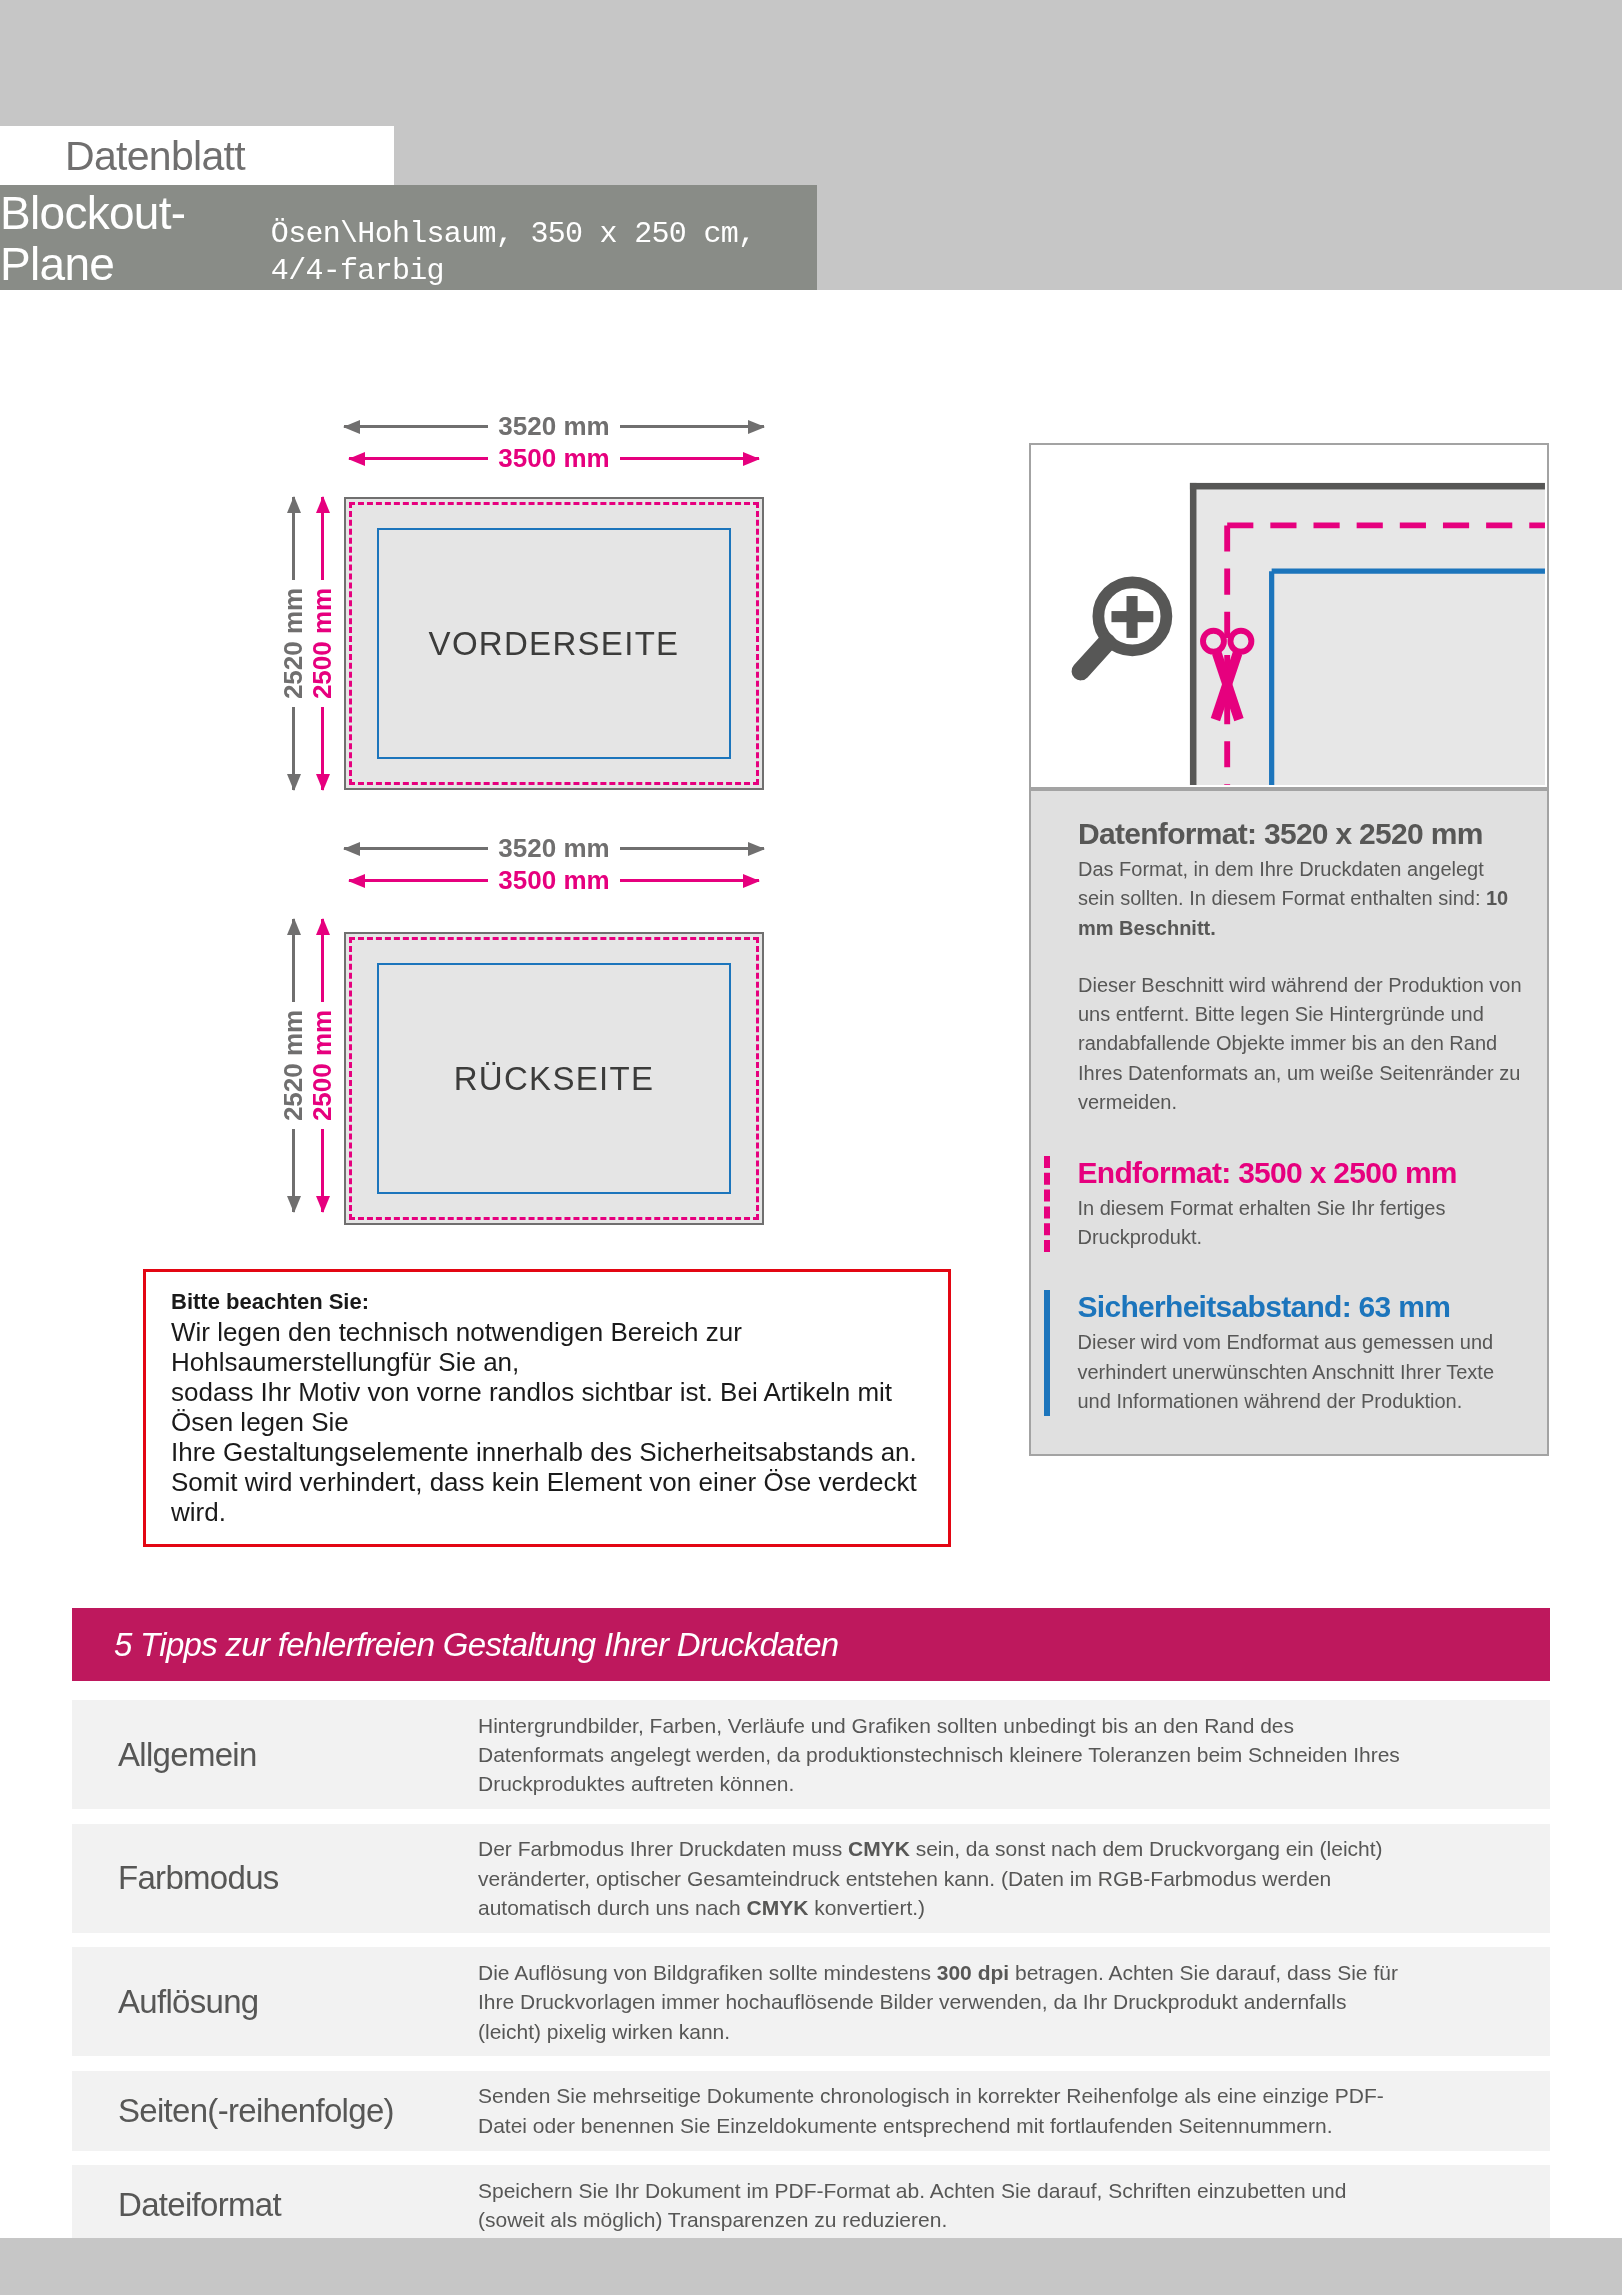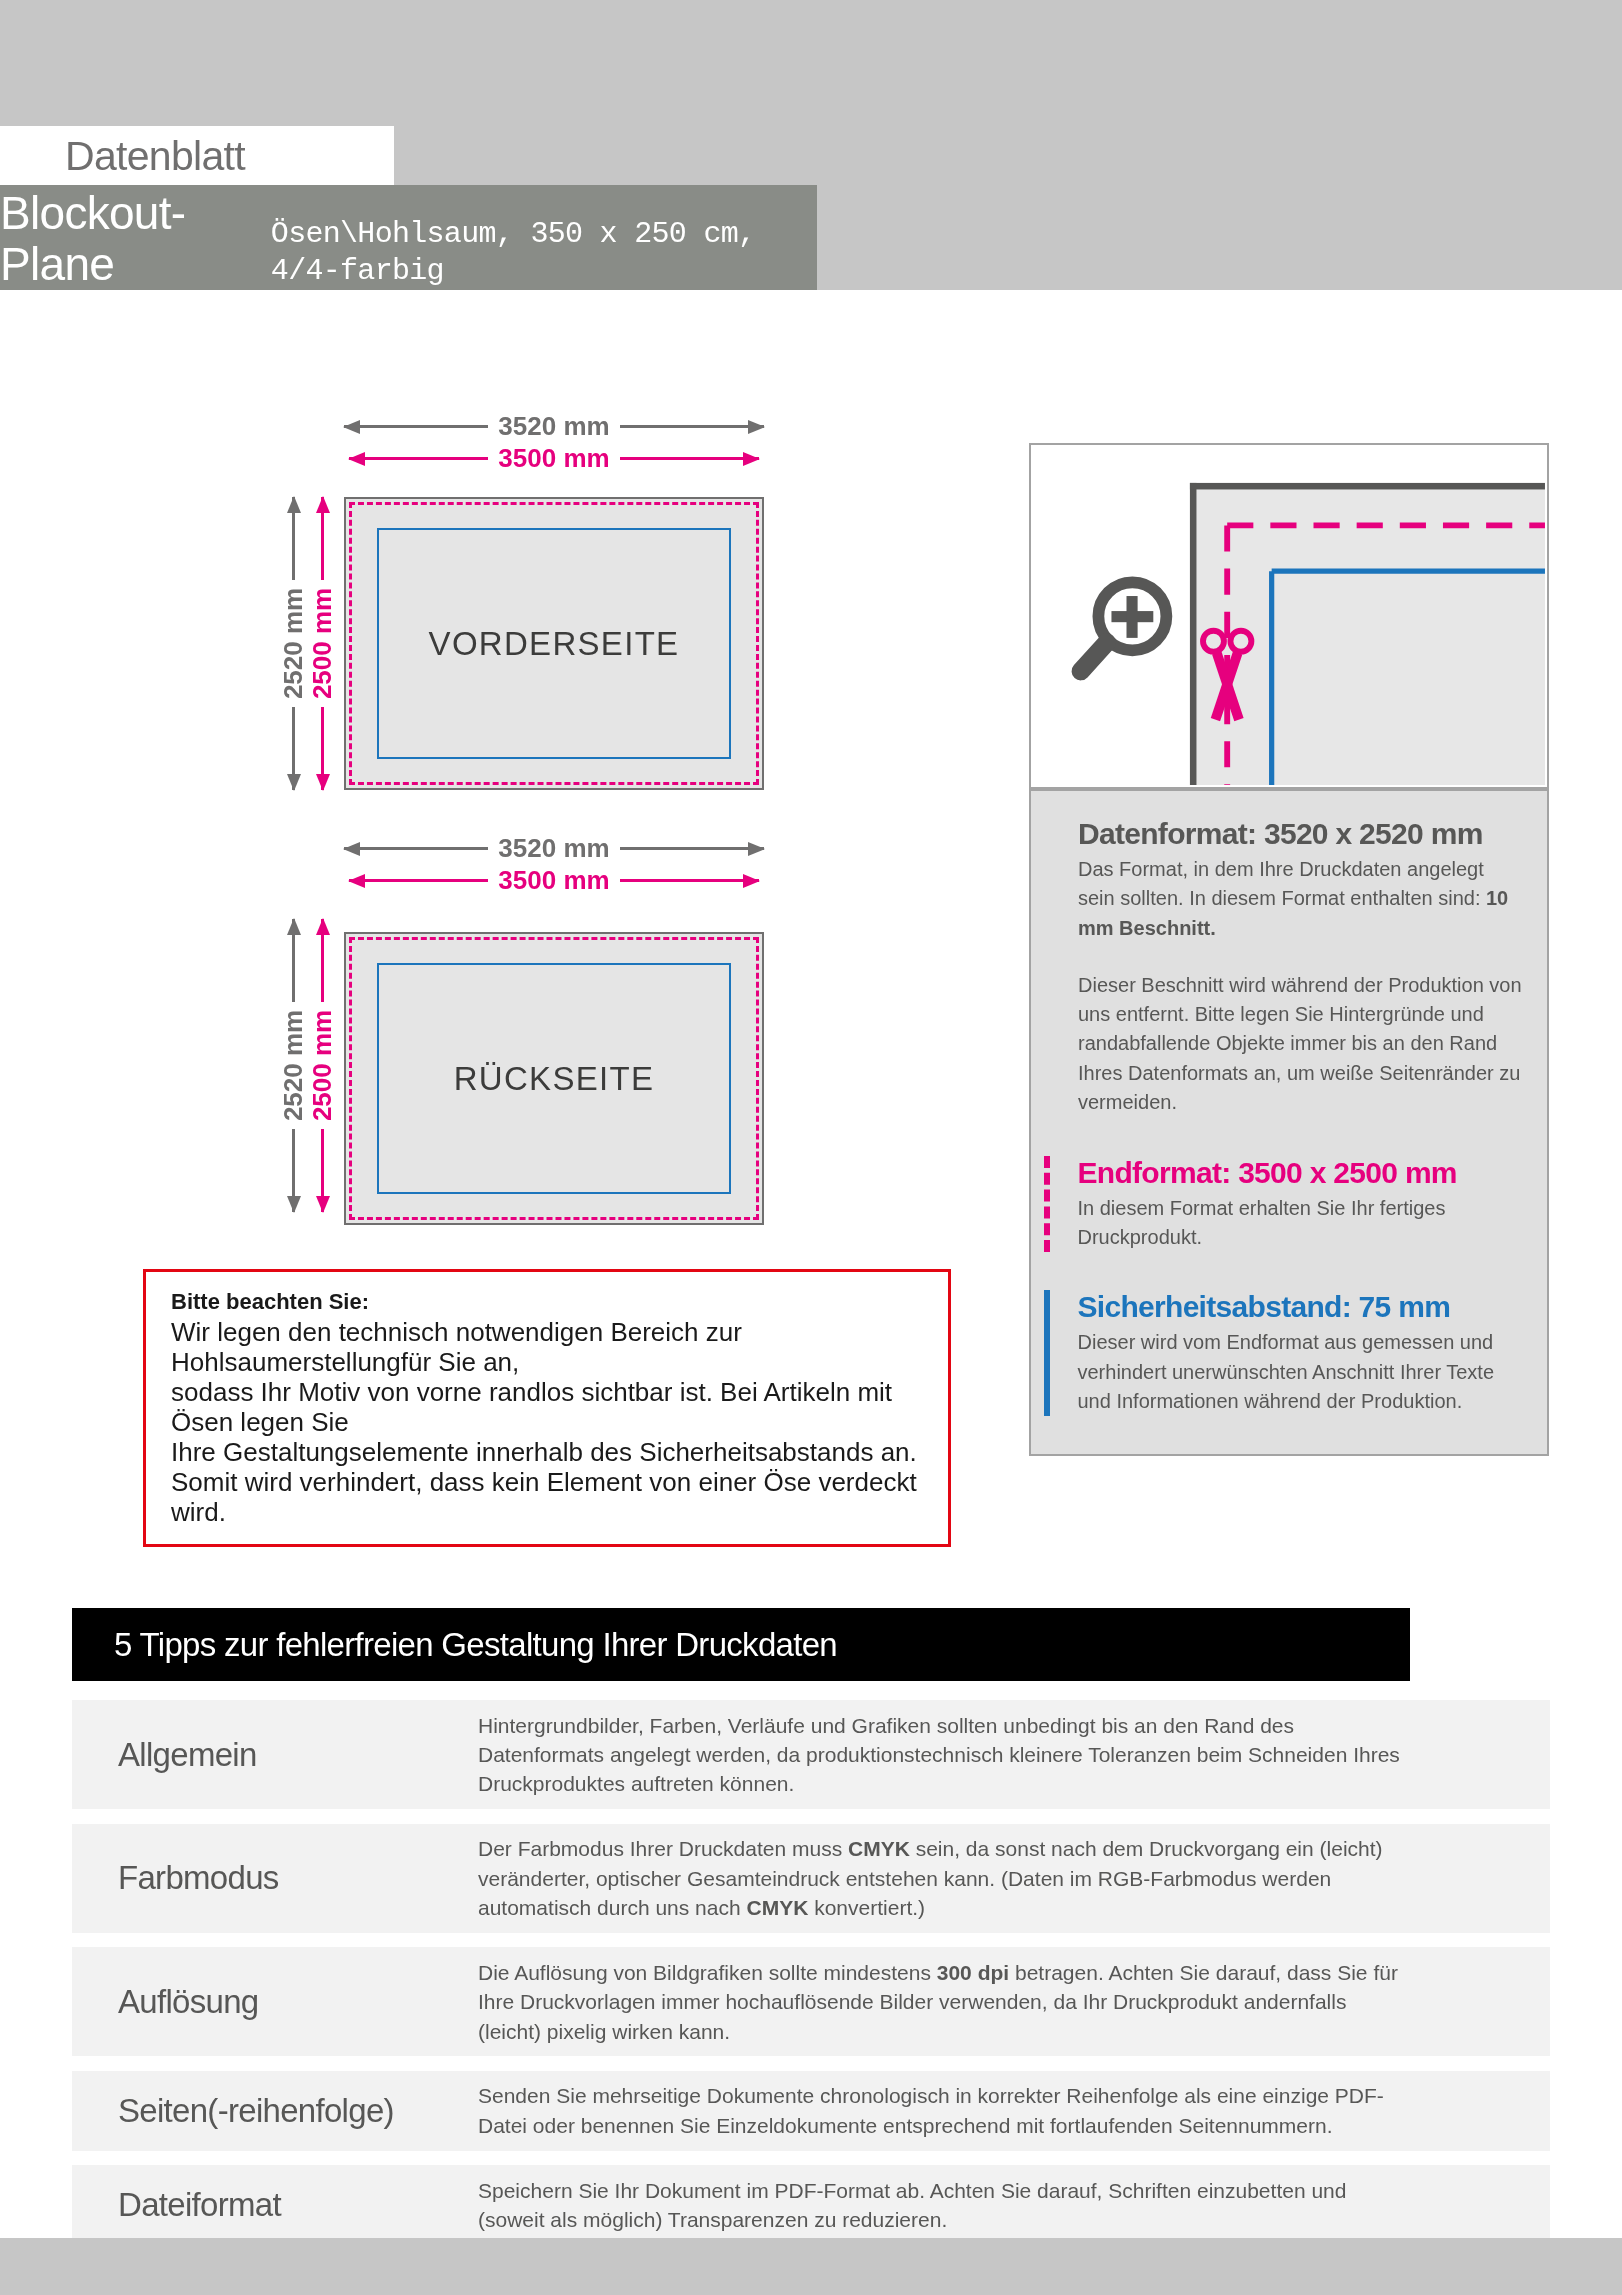--- a/index.html
+++ b/index.html
@@ -61,22 +61,22 @@
   .sec { margin-left:13px; padding-left:27.5px; margin-top:38px; }
   .sec p { margin-left:0; }
   .sec h3 { margin-left:0; }
   .sec.endformat  { border-left:6.5px dashed #e6007e; }
   .sec.sicherheit { border-left:6.5px solid #1c75bc; }
   .h-end  { color:#e6007e; }
   .h-sich { color:#1c75bc; }
   .b { font-weight:bold; }
 
   
-  .tips-band { position:absolute; left:72px; top:1608px; width:1338px; height:73px; background:#000000;
-               display:flex; align-items:center; }
+  .tips-band { position:absolute; left:72px; top:1608px; width:1478px; height:73px; background:#be185d;
+               display:flex; align-items:center;font-style:italic; }
   .tips-band .txt { margin-left:42px; font-size:33px; color:#ffffff; letter-spacing:-0.7px; }
   .tips-table { position:absolute; left:72px; top:1700px; width:1478px; }
   .trow { display:flex; background:#f2f2f2; margin-bottom:14.4px; padding:10.5px 0; }
   .tlabel { width:406px; box-sizing:border-box; padding-left:46px; font-size:33px; color:#575756;
             display:flex; align-items:center; letter-spacing:-0.7px; }
   .ttext { flex:1; max-width:929px; font-size:21px; line-height:29.4px; color:#575756;
            display:flex; align-items:center; padding-right:118px; }
   .trow:nth-child(n+4) .ttext { min-height:59px; }
   .trow:nth-child(-n+3) .ttext { min-height:88px; }
 
@@ -191,21 +191,21 @@
   <div class="info-box">
     <h3 class="h-data">Datenformat: 3520 x 2520 mm</h3>
     <p><span>Das Format, in dem Ihre Druckdaten angelegt sein sollten. In diesem Format enthalten sind: </span><span class="b">10 mm Beschnitt.</span></p>
     <div class="gap"></div>
     <p>Dieser Beschnitt wird während der Produktion von uns entfernt. Bitte legen Sie Hintergründe und randabfallende Objekte immer bis an den Rand Ihres Datenformats an, um weiße Seitenränder zu vermeiden.</p>
     <div class="sec endformat">
       <h3 class="h-end">Endformat: 3500 x 2500 mm</h3>
       <p>In diesem Format erhalten Sie Ihr fertiges Druckprodukt.</p>
     </div>
     <div class="sec sicherheit">
-      <h3 class="h-sich">Sicherheitsabstand: 75 mm</h3>
+      <h3 class="h-sich">Sicherheitsabstand: 63 mm</h3>
       <p>Dieser wird vom Endformat aus gemessen und verhindert unerwünschten Anschnitt Ihrer Texte und Informationen während der Produktion.</p>
     </div>
   </div>
 
   <div class="tips-band">
     <span class="txt">5 Tipps zur fehlerfreien Gestaltung Ihrer Druckdaten</span>
   </div>
 
   <div class="tips-table">
     <div class="trow">

